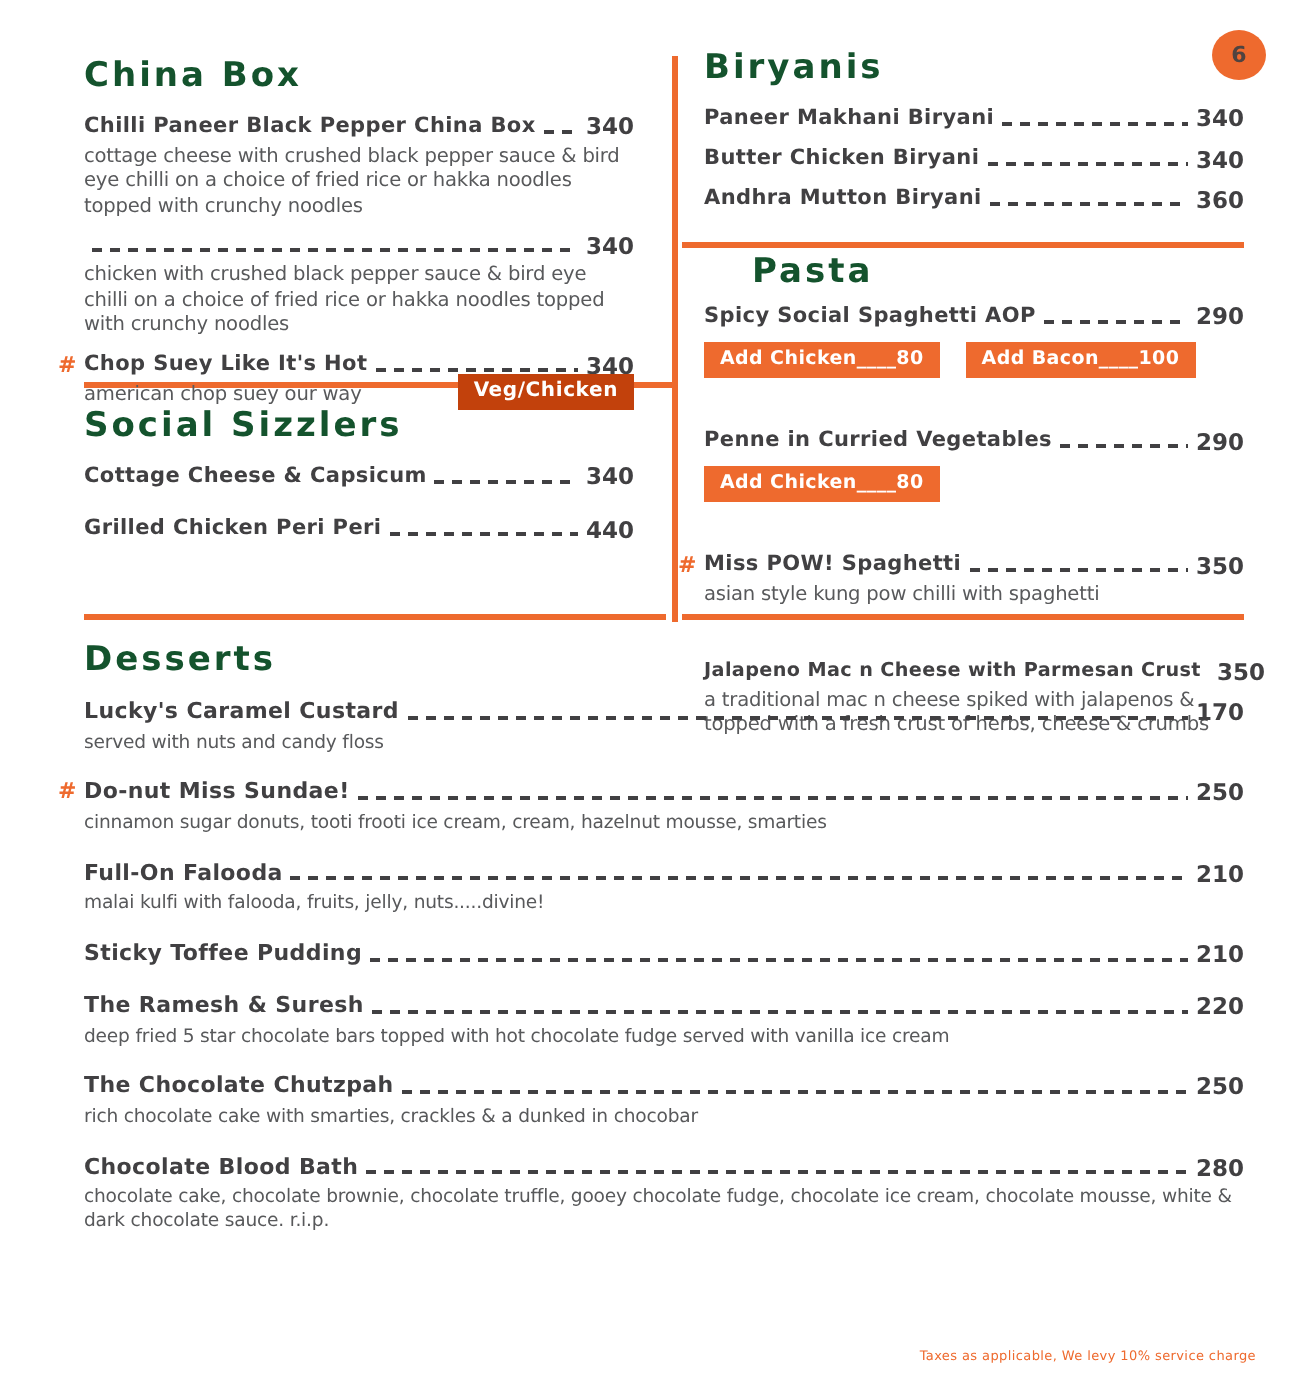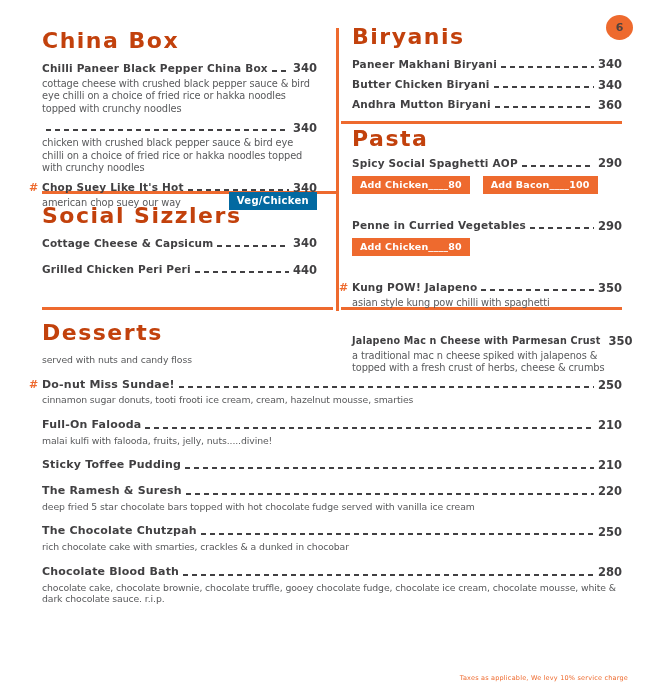--- a/index.html
+++ b/index.html
@@ -9,24 +9,24 @@
   }
   
   .sec { position:absolute; }
   .sec-china    { left:42px;  top:30px;  width:275px; }
   .sec-sizzlers { left:42px;  top:205px; width:275px; }
   .sec-biryanis { left:352px; top:26px;  width:270px; }
   .sec-pasta    { left:352px; top:128px; width:270px; }
   .sec-desserts { left:42px;  top:322px; width:580px; }
 
   h2.title {
-    margin:0 0 10px 0; font-size:22px; line-height:1.0; font-weight:bold;
-    letter-spacing:1.5px; color:#c2410c;
-  }
-  .sec-pasta h2.title { margin-bottom:7px; }
+    margin:0 0 10px 0; font-size:17px; line-height:1.0; font-weight:bold;
+    letter-spacing:1.5px; color:#14532d;
+  }
+  .sec-pasta h2.title { margin-bottom:7px;margin-left:24px; }
 
   
   .vline { position:absolute; left:336px; top:28px; width:3px; height:283px; background:#EE6A2E; }
   .hline { position:absolute; height:3px; background:#EE6A2E; }
   .hl-biryanis { left:341px; top:121px; width:281px; }
   .hl-china    { left:42px;  top:191px; width:294px; }
   .hl-sizzlers { left:42px;  top:307px; width:291px; }
   .hl-pasta    { left:341px; top:307px; width:281px; }
 
   
@@ -46,21 +46,21 @@
   }
   .pr { font-weight:bold; font-size:11.5px; line-height:1.1; white-space:nowrap; flex-shrink:0; }
   .desc { font-size:9.8px; line-height:1.25; color:#58595B; margin-top:3px; letter-spacing:-0.1px; }
   .sec-desserts .desc { font-size:9.3px; }
 
   .hash {
     position:absolute; left:-13px; top:0; color:#EE6A2E; font-weight:bold; font-size:11px;
   }
   .tagrow { display:flex; justify-content:space-between; align-items:flex-start;gap:40px; }
   .tag {
-    display:inline-block; background:#0369a1; color:#ffffff; font-weight:bold;
+    display:inline-block; background:#c2410c; color:#ffffff; font-weight:bold;
     font-size:10px; padding:3px 8px 4px; margin-top:-2px; letter-spacing:0.3px;
   }
   .addons { display:flex; gap:13px; margin:6px 0 4px 0; }
   .addon {
     display:inline-block; background:#EE6A2E; color:#ffffff; font-weight:bold;
     font-size:9.5px; padding:3px 8px 4px; letter-spacing:0.2px; white-space:nowrap;
   }
 
   .page-badge {
     position:absolute; left:606px; top:15px; width:27px; height:25px; border-radius:50%;
@@ -190,41 +190,46 @@
         <span class="pr">290</span>
       </div>
       <div class="addons">
         <span class="addon">Add Chicken____80</span>
       </div>
     </div>
 
     <div class="item">
       <span class="hash">#</span>
       <div class="row">
-        <span class="nm">Kung POW! Jalapeno</span>
+        <span class="nm">Miss POW! Spaghetti</span>
         <span class="leader"></span>
         <span class="pr">350</span>
       </div>
       <div class="desc">asian style kung pow chilli with spaghetti</div>
     </div>
 
     <div class="item">
       <div class="row">
         <span class="nm nm-sm">Jalapeno Mac n Cheese with Parmesan Crust</span>
         <span class="leader"></span>
         <span class="pr">350</span>
       </div>
       <div class="desc">a traditional mac n cheese spiked with jalapenos &amp; topped with a fresh crust of herbs, cheese &amp; crumbs</div>
     </div>
   </section>
 
   <section class="sec sec-desserts">
     <h2 class="title">Desserts</h2>
 
     <div class="item">
+      <div class="row">
+        <span class="nm">Lucky's Caramel Custard</span>
+        <span class="leader"></span>
+        <span class="pr">170</span>
+      </div>
       <div class="desc">served with nuts and candy floss</div>
     </div>
 
 
     <div class="item">
       <span class="hash">#</span>
       <div class="row">
         <span class="nm">Do-nut Miss Sundae!</span>
         <span class="leader"></span>
         <span class="pr">250</span>

